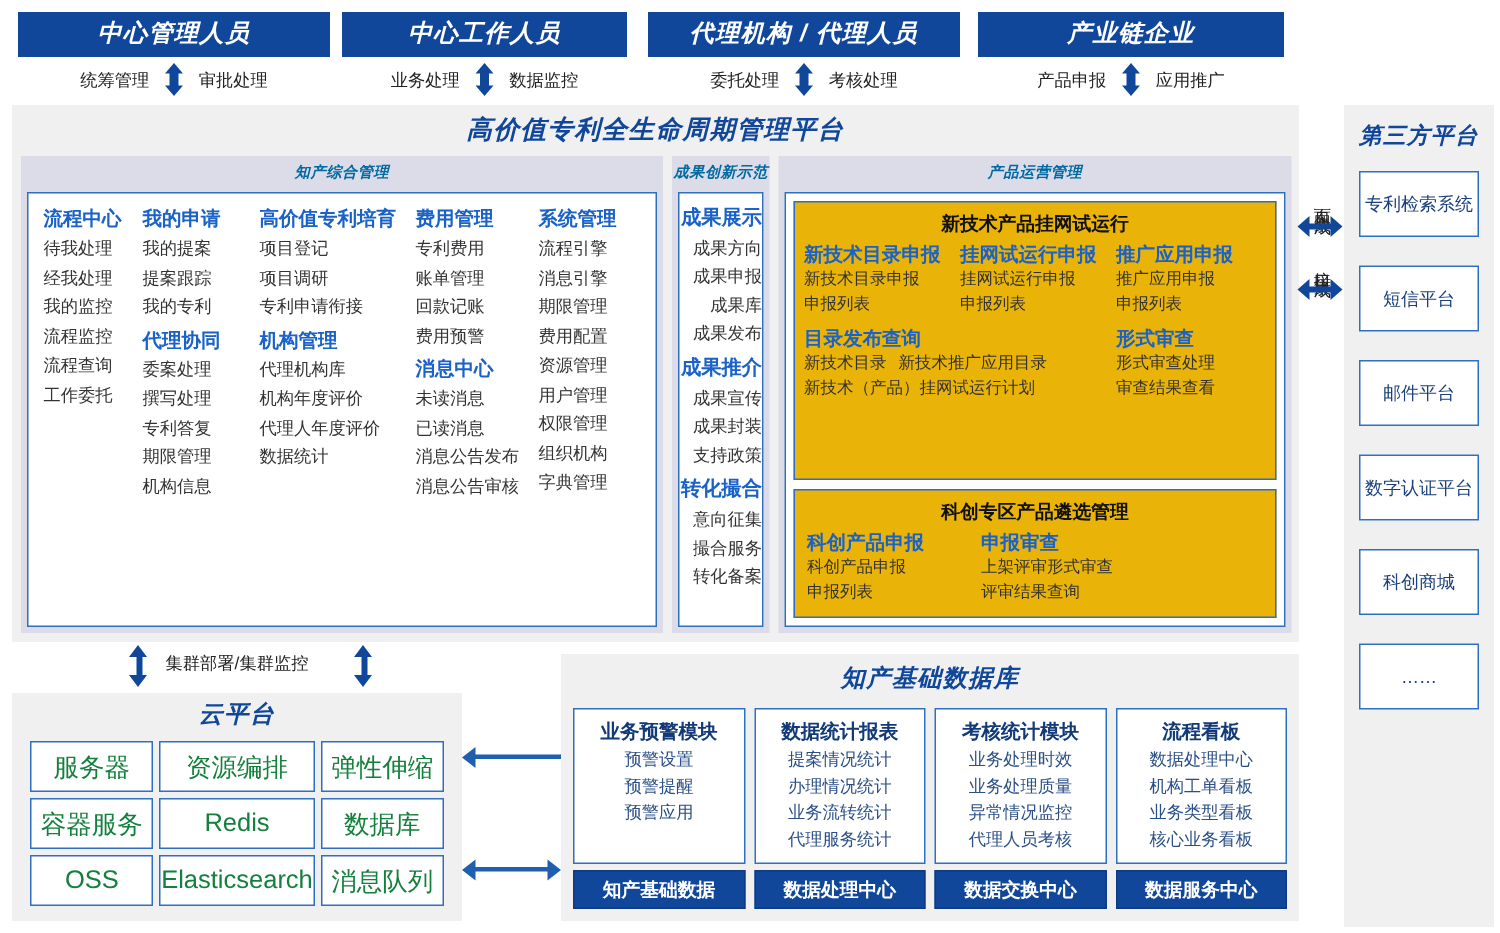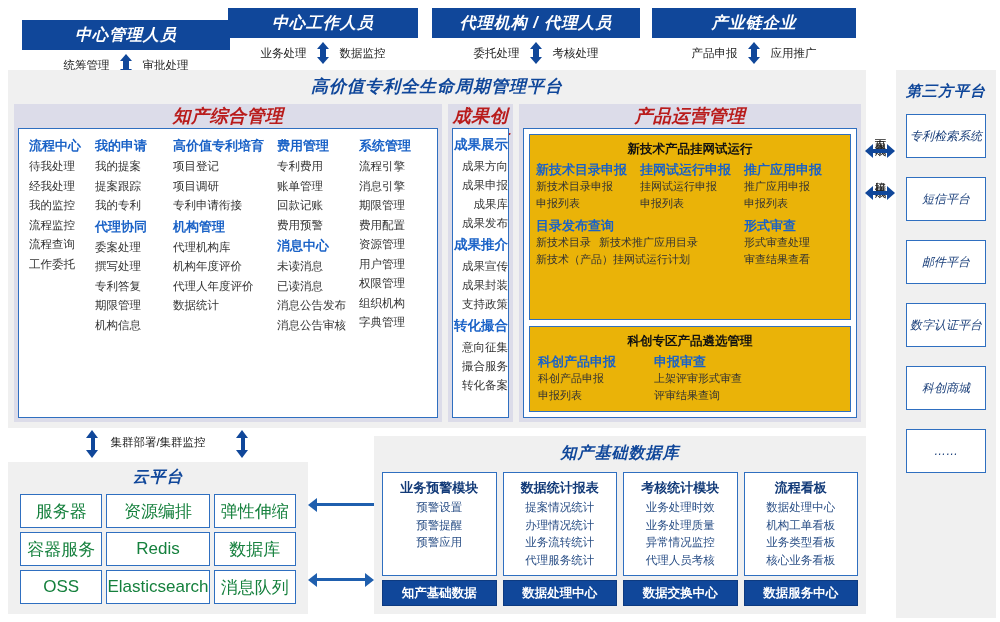--- a/index.html
+++ b/index.html
@@ -56,22 +56,22 @@
     background: #f0f0f0;
   }
   .platform-title {
     text-align: center; font-size: 17px; font-weight: bold; font-style: italic;
     color: #10479a; line-height: 26px; padding-top: 4px; letter-spacing: 1px;
   }
   .pf-body { position: absolute; left: 6px; right: 6px; top: 34px; bottom: 6px; display: flex; gap: 6px; }
 
   .group { background: #dcdce9; display: flex; flex-direction: column; }
   .group-title {
-    text-align: center; font-size: 18px; font-weight: bold; font-style: italic;
-    color: #b91c1c; line-height: 24px; height: 24px; letter-spacing: .5px;
+    text-align: center; font-size: 10px; font-weight: bold; font-style: italic;
+    color: #0369a1; line-height: 24px; height: 24px; letter-spacing: .5px;
   }
   .group-inner {
     margin: 0 4px 4px 4px; background: #ffffff; border: 1.5px solid #2f6fc0;
     flex: 1; padding: 6px 4px;
   }
 
   .g-zhichan { width: 428px; }
   .g-chengguo { width: 106px; }
   .g-chanpin { flex: 1; }
 
@@ -126,21 +126,21 @@
   .hda b { position: absolute; left: 6px; right: 6px; top: 5px; height: 4px; background: #10479a; }
   .hda i { position: absolute; top: 0; width: 0; height: 0;
            border-top: 7px solid transparent; border-bottom: 7px solid transparent; }
   .hda i.l { left: 0; border-right: 8px solid #10479a; }
   .hda i.r { right: 0; border-left: 8px solid #10479a; }
 
   
   .third { position: absolute; left: 896px; top: 70px; width: 100px; height: 548px; background: #f0f0f0; }
   .third-title { text-align: center; font-size: 15px; font-weight: bold; font-style: italic;
                  color: #10479a; line-height: 26px; padding-top: 8px; letter-spacing: 1px; }
-  .third-list { margin-top: 10px; display: flex; flex-direction: column; gap: 19px; align-items: center; font-style: italic; }
+  .third-list { margin-top: 10px; display: flex; flex-direction: column; gap: 19px; align-items: center; }
   .third-item {
     width: 80px; height: 44px; border: 1.5px solid #2f6fc0; background: #fff;
     display: flex; align-items: center; justify-content: center;
     font-size: 12px; color: #1a3f7a; text-align: center;
   }
 
   
   .cluster { position: absolute; left: 8px; top: 430px; width: 300px; height: 32px; }
   .cluster-lbl { position: absolute; left: 0; right: 0; top: 5px; text-align: center;
                  font-size: 11.5px; color: #222; }
@@ -187,21 +187,21 @@
   .kdb-foot { margin-top: 4px; height: 26px; background: #10479a; color: #fff;
               font-size: 12.5px; font-weight: bold; display: flex; align-items: center; justify-content: center;
               border: 1.5px solid #0d3a80; }
 </style>
 </head>
 <body>
 
 <div class="root">
 
   <div class="roles">
-    <div class="role-col" id="role-0" style="left:22px; width:208px;margin-top:12px;">
+    <div class="role-col" id="role-0" style="left:12px; width:208px;">
       <div class="role-box">中心管理人员</div>
       <div class="role-sub">
         <span class="lbl">统筹管理</span>
         <span class="vda">
             <i class="up"></i>
             <b></b>
             <i class="dn"></i>
           </span>
         <span class="lbl">审批处理</span>
       </div>

